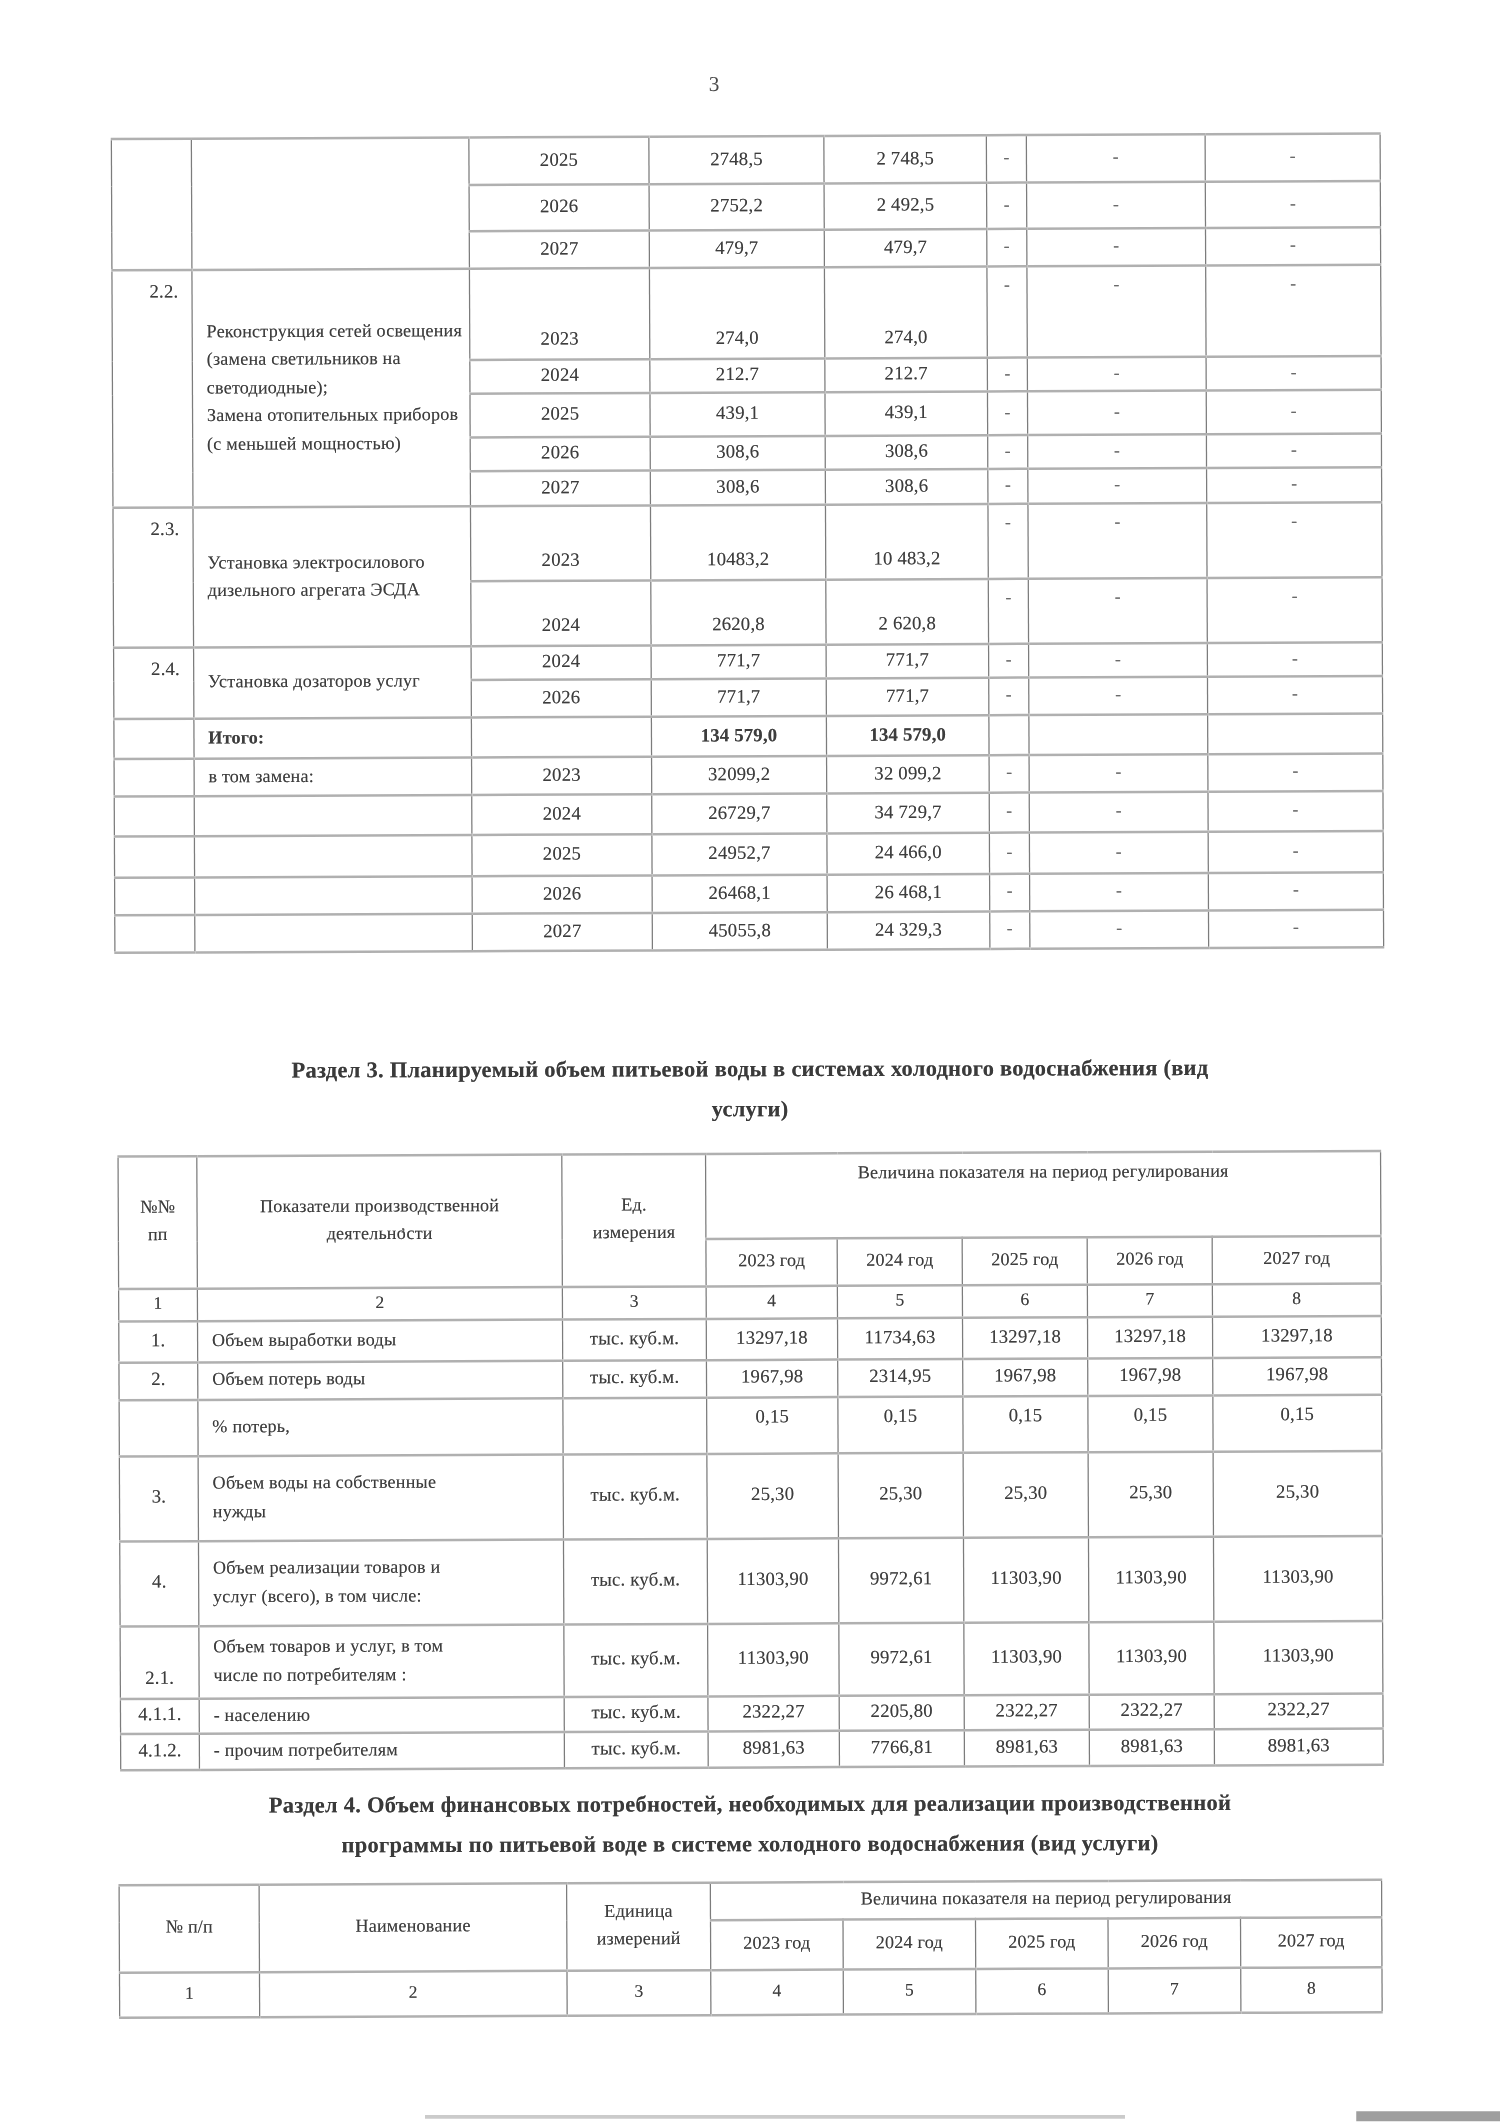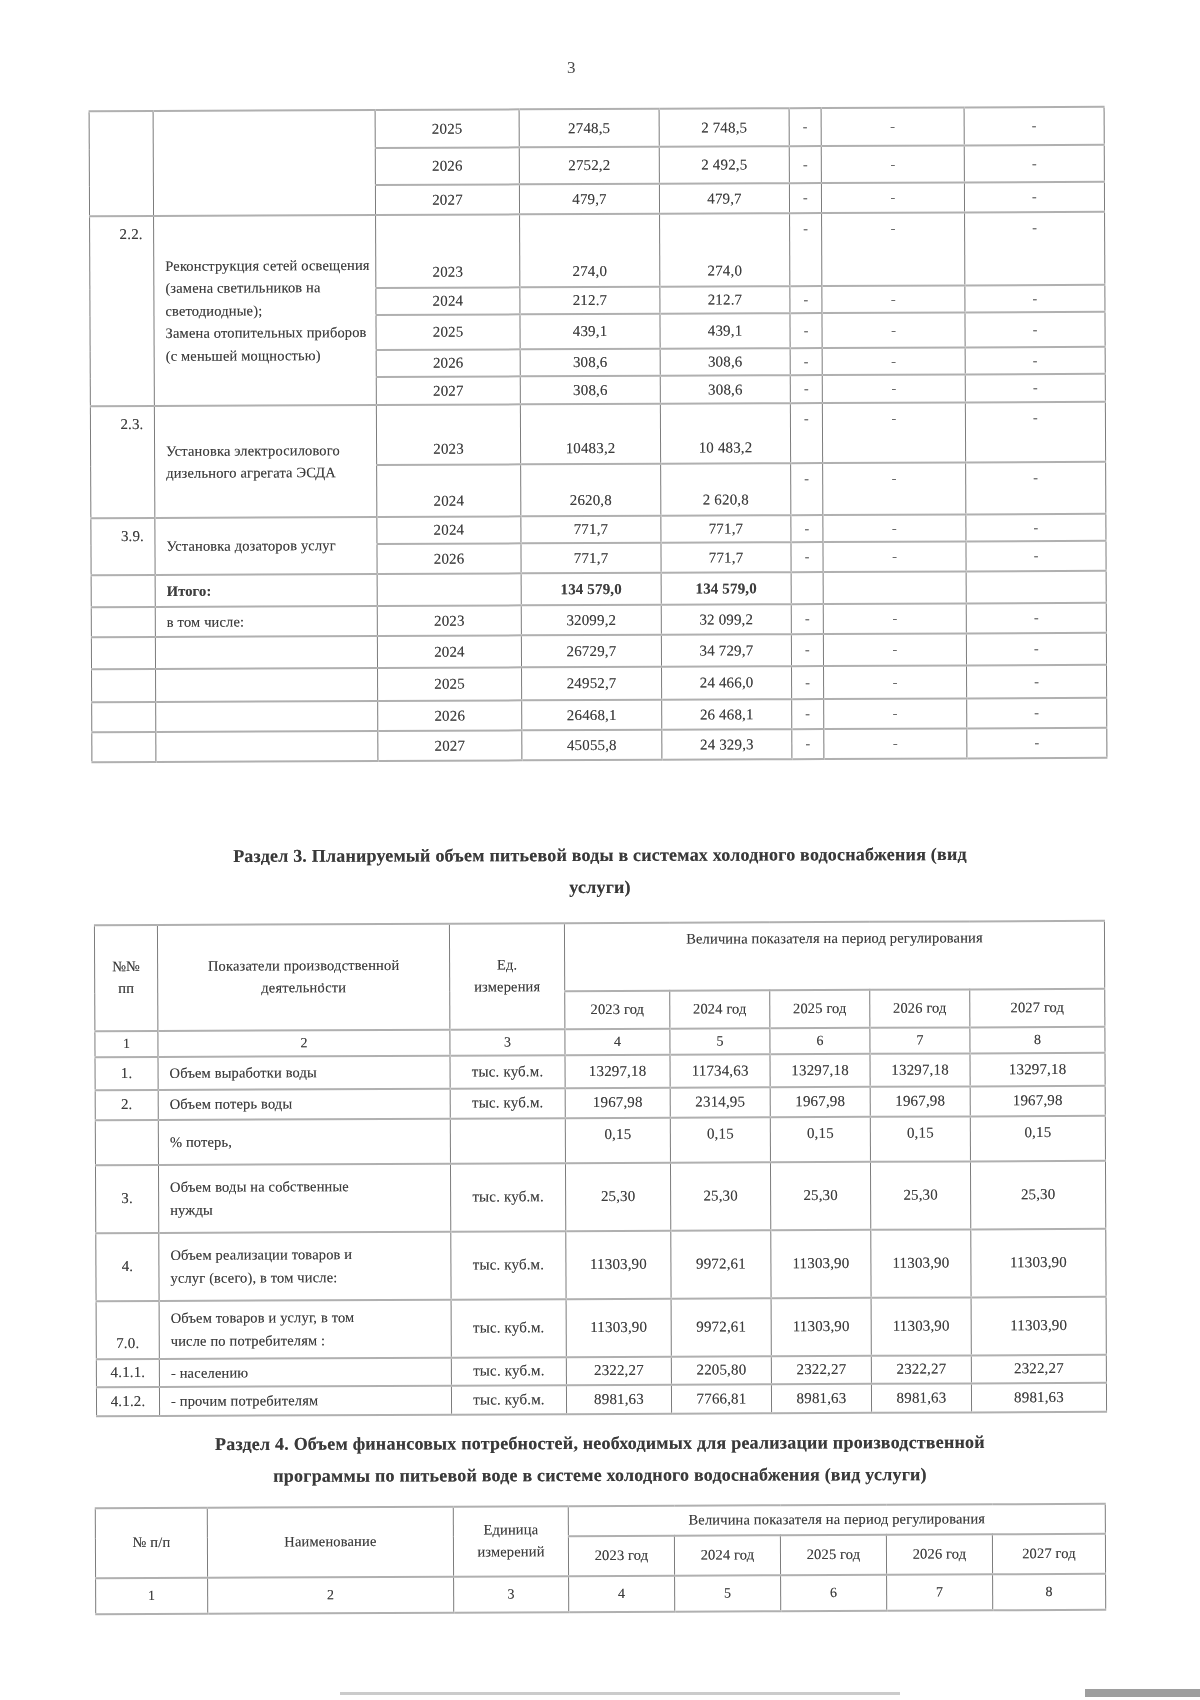--- a/index.html
+++ b/index.html
@@ -144,21 +144,21 @@
           </tr>
           <tr style="height: 52px;">
             <td class="cell vb">2024</td>
             <td class="cell vb">2620,8</td>
             <td class="cell vb">2 620,8</td>
             <td class="cell dash vt">-</td>
             <td class="cell dash vt">-</td>
             <td class="cell dash vt">-</td>
           </tr>
           <tr style="height: 26px;">
-            <td rowspan="2" class="cell num">3.9.</td>
+            <td rowspan="2" class="cell num">2.4.</td>
             <td rowspan="2" class="cell desc">Установка дозаторов услуг</td>
             <td class="cell">2024</td>
             <td class="cell">771,7</td>
             <td class="cell">771,7</td>
             <td class="cell dash">-</td>
             <td class="cell dash">-</td>
             <td class="cell dash">-</td>
           </tr>
           <tr style="height: 30px;">
             <td class="cell">2026</td>
@@ -173,21 +173,21 @@
             <td class="cell desc bold">Итого:</td>
             <td class="cell"></td>
             <td class="cell bold">134 579,0</td>
             <td class="cell bold">134 579,0</td>
             <td class="cell"></td>
             <td class="cell"></td>
             <td class="cell"></td>
           </tr>
           <tr style="height: 30px;">
             <td class="cell"></td>
-            <td class="cell desc">в том числе:</td>
+            <td class="cell desc">в том замена:</td>
             <td class="cell">2023</td>
             <td class="cell">32099,2</td>
             <td class="cell">32 099,2</td>
             <td class="cell dash">-</td>
             <td class="cell dash">-</td>
             <td class="cell dash">-</td>
           </tr>
           <tr style="height: 32px;">
             <td class="cell"></td>
             <td class="cell"></td>
@@ -320,21 +320,21 @@
             <td class="cell desc">Объем реализации товаров и
 услуг (всего), в том числе:</td>
             <td class="cell">тыс. куб.м.</td>
             <td class="cell">11303,90</td>
             <td class="cell">9972,61</td>
             <td class="cell">11303,90</td>
             <td class="cell">11303,90</td>
             <td class="cell">11303,90</td>
           </tr>
           <tr style="height: 58px;">
-            <td class="cell vb">7.0.</td>
+            <td class="cell vb">2.1.</td>
             <td class="cell desc">Объем товаров и услуг,  в том
 числе по потребителям :</td>
             <td class="cell">тыс. куб.м.</td>
             <td class="cell">11303,90</td>
             <td class="cell">9972,61</td>
             <td class="cell">11303,90</td>
             <td class="cell">11303,90</td>
             <td class="cell">11303,90</td>
           </tr>
           <tr style="height: 28px;">

